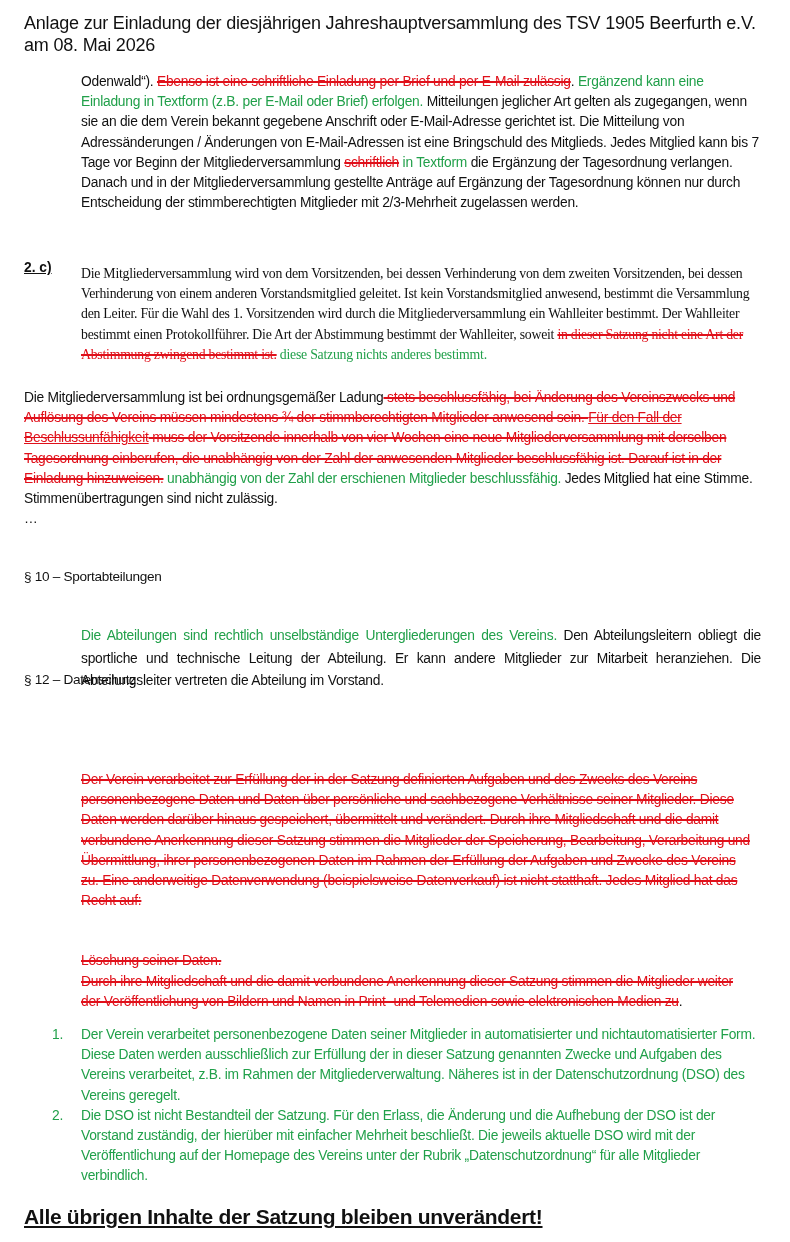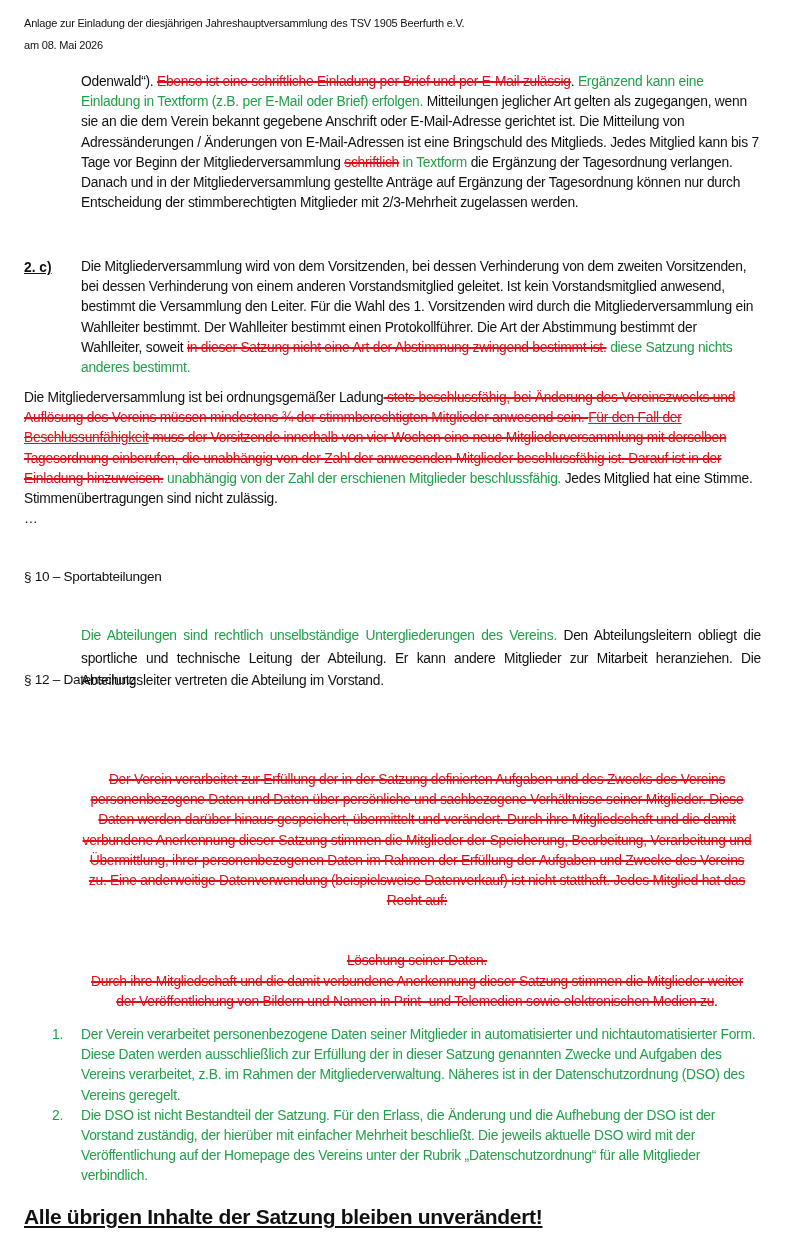--- a/index.html
+++ b/index.html
@@ -1,20 +1,20 @@
 <!DOCTYPE html>
 <html><head>
 <meta charset="utf-8">
 <style>
   html, body { margin: 0; padding: 0; background: #ffffff; }
   body {
     width: 790px; height: 1242px; overflow: hidden; position: relative;
     font-family: "Liberation Sans", sans-serif; color: #111111;
   }
-  .header { position: absolute; left: 24px; top: 12px; font-size: 11px; line-height: 22px; letter-spacing: -0.2px; }
+  .header { position: absolute; left: 24px; top: 12px; font-size: 18px; line-height: 22px; letter-spacing: -0.2px; }
   .blk { position: absolute; font-size: 13.8px; line-height: 20.2px; letter-spacing: -0.25px; }
   .ind { left: 81px; width: 680px; }
   .full { left: 24px; width: 740px; }
   .del { color: #e0101a; text-decoration: line-through; text-decoration-thickness: 1.5px; margin-top: 40px; }
   .ins { color: #21a04a; }
   .ul { text-decoration: underline line-through; }
   .heading { position: absolute; left: 24px; font-size: 13.6px; font-weight: normal; letter-spacing: -0.3px; }
   .num { position: absolute; left: 24px; font-size: 13.8px; font-weight: bold; }
   .justify { text-align: justify; margin-top: 19px; }
   .list { position: absolute; left: 52px; width: 712px; font-size: 13.8px; line-height: 20.2px; letter-spacing: -0.25px; color: #21a04a; }
@@ -29,36 +29,36 @@
 <div class="header">
   <div>Anlage zur Einladung der diesjährigen Jahreshauptversammlung des TSV 1905 Beerfurth e.V.</div>
   <div>am 08. Mai 2026</div>
 </div>
 
 <div class="blk ind" style="top:72px;">
   <span>Odenwald“). </span><span class="del">Ebenso ist eine schriftliche Einladung per Brief und per E-Mail zulässig</span><span>. </span><span class="ins">Ergänzend kann eine Einladung in Textform (z.B. per E-Mail oder Brief) erfolgen.</span><span> Mitteilungen jeglicher Art gelten als zugegangen, wenn sie an die dem Verein bekannt gegebene Anschrift oder E-Mail-Adresse gerichtet ist. Die Mitteilung von Adressänderungen / Änderungen von E-Mail-Adressen ist eine Bringschuld des Mitglieds. Jedes Mitglied kann bis 7 Tage vor Beginn der Mitgliederversammlung </span><span class="del">schriftlich</span><span class="ins"> in Textform</span><span> die Ergänzung der Tagesordnung verlangen. Danach und in der Mitgliederversammlung gestellte Anträge auf Ergänzung der Tagesordnung können nur durch Entscheidung der stimmberechtigten Mitglieder mit 2/3-Mehrheit zugelassen werden.</span>
 </div>
 
 <div class="num" style="top:260px;text-decoration:underline;">2. c)</div>
-<div class="blk ind" style="top:257px;">
+<div class="blk ind" style="top:264px;font-family:Liberation Serif, serif;">
   <span>Die Mitgliederversammlung wird von dem Vorsitzenden, bei dessen Verhinderung von dem zweiten Vorsitzenden, bei dessen Verhinderung von einem anderen Vorstandsmitglied geleitet. Ist kein Vorstandsmitglied anwesend, bestimmt die Versammlung den Leiter. Für die Wahl des 1. Vorsitzenden wird durch die Mitgliederversammlung ein Wahlleiter bestimmt. Der Wahlleiter bestimmt einen Protokollführer. Die Art der Abstimmung bestimmt der Wahlleiter, soweit </span><span class="del">in dieser Satzung nicht eine Art der Abstimmung zwingend bestimmt ist.</span><span class="ins"> diese Satzung nichts anderes bestimmt.</span>
 </div>
 
 <div class="blk full" style="top:388px;">
   <span>Die Mitgliederversammlung ist bei ordnungsgemäßer Ladung</span><span class="del"> stets beschlussfähig, bei Änderung des Vereinszwecks und Auflösung des Vereins müssen mindestens ¾ der stimmberechtigten Mitglieder anwesend sein. </span><span class="del ul">Für den Fall der Beschlussunfähigkeit</span><span class="del"> muss der Vorsitzende innerhalb von vier Wochen eine neue Mitgliederversammlung mit derselben Tagesordnung einberufen, die  unabhängig von der Zahl der anwesenden Mitglieder beschlussfähig ist. Darauf ist in der Einladung hinzuweisen.</span><span class="ins"> unabhängig von der Zahl der erschienen Mitglieder beschlussfähig.</span><span> Jedes Mitglied hat eine Stimme. Stimmenübertragungen sind nicht zulässig.</span>
   <div>…</div>
 </div>
 
 <div class="heading" style="top:569px;">§ 10 – Sportabteilungen</div>
 <div class="blk ind justify" style="top:606px; line-height:22.5px;">
   <span class="ins">Die Abteilungen sind rechtlich unselbständige Untergliederungen des Vereins.</span><span> Den Abteilungsleitern obliegt die sportliche und technische Leitung der Abteilung. Er kann andere Mitglieder zur Mitarbeit heranziehen. Die Abteilungsleiter vertreten die Abteilung im Vorstand.</span>
 </div>
 
 <div class="heading" style="top:672px;">§ 12 – Datenschutz</div>
-<div class="blk ind" style="top:730px; width:672px;text-align:center;">
+<div class="blk ind" style="top:730px; width:672px;">
   <div class="del">Der Verein verarbeitet zur Erfüllung der in der Satzung definierten Aufgaben und des Zwecks des Vereins personenbezogene Daten und Daten über persönliche und sachbezogene Verhältnisse seiner Mitglieder. Diese Daten werden darüber hinaus gespeichert, übermittelt und verändert. Durch ihre Mitgliedschaft und die damit verbundene Anerkennung dieser Satzung stimmen die Mitglieder der Speicherung, Bearbeitung, Verarbeitung und Übermittlung, ihrer personenbezogenen Daten im Rahmen der Erfüllung der Aufgaben und Zwecke des Vereins zu. Eine anderweitige Datenverwendung (beispielsweise Datenverkauf) ist nicht statthaft. Jedes Mitglied hat das Recht auf:</div>
   <div class="del">Löschung seiner Daten.</div>
   <div><span class="del">Durch ihre Mitgliedschaft und die damit verbundene Anerkennung dieser Satzung stimmen die Mitglieder weiter der Veröffentlichung von Bildern und Namen in Print- und Telemedien sowie elektronischen Medien zu</span><span>.</span></div>
 </div>
 
 <div class="list" style="top:1025px;">
   <div class="li">
     <span class="n">1.</span>
     <span class="t">Der Verein verarbeitet personenbezogene Daten seiner Mitglieder in automatisierter und nichtautomatisierter Form. Diese Daten werden ausschließlich zur Erfüllung der in dieser Satzung genannten Zwecke und Aufgaben des Vereins verarbeitet, z.B. im Rahmen der Mitgliederverwaltung. Näheres ist in der Datenschutzordnung (DSO) des Vereins geregelt.</span>
   </div>

